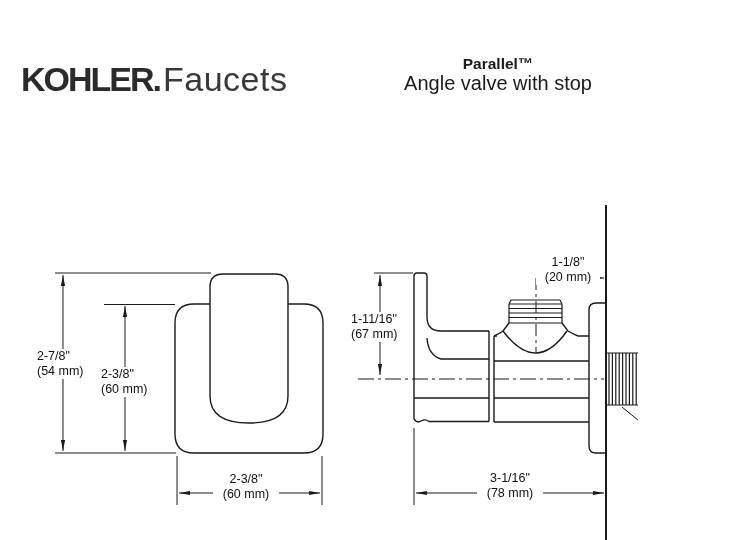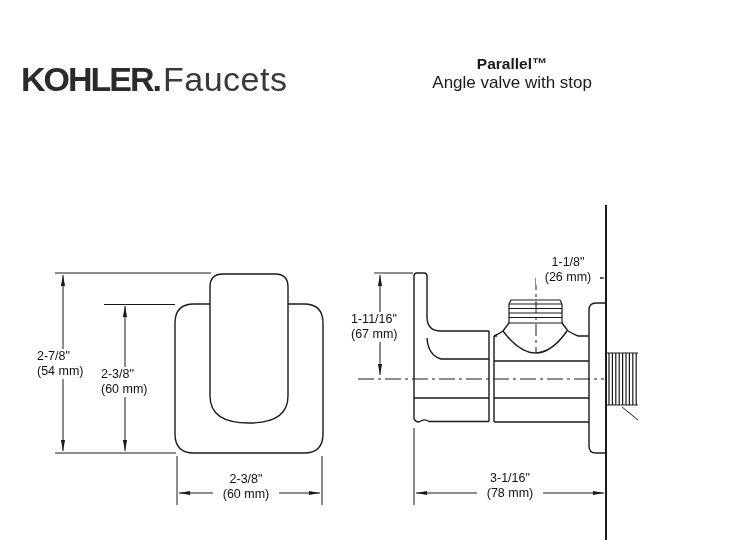--- a/index.html
+++ b/index.html
@@ -4,21 +4,21 @@
 <style>
   html,body{margin:0;padding:0;background:#fff;}
   #page{position:relative;width:638px;height:540px;background:#ffffff;overflow:hidden;
         font-family:"Liberation Sans",sans-serif;color:#1a1a1a;}
   
   #logo{position:absolute;left:21px;top:60px;white-space:nowrap;z-index:3;}
   #logo .brand{font-size:34px;font-weight:800;letter-spacing:-2px;color:#2d2a2c;}
   #logo .suffix{font-size:34px;font-weight:400;letter-spacing:0.5px;color:#3a383a;margin-left:3px;}
   #titleblock{position:absolute;top:55px;right:46px;text-align:center;z-index:3;line-height:18.5px;}
   #titleblock .bold{font-weight:bold;font-size:15.5px;}
-  #titleblock .reg{font-weight:normal;font-size:17px;}
+  #titleblock .reg{font-weight:normal;font-size:20px;}
   
   svg#art{position:absolute;left:0;top:0;z-index:1;}
   
   .dim{position:absolute;z-index:2;background:#fff;font-size:12.5px;line-height:15px;
        color:#111;padding:0 1px;white-space:nowrap;}
   .dim.center{text-align:center;}
   #dim-73 {left:36px;top:349px;}
   #dim-60h{left:100px;top:367px;}
   #dim-60w{left:213px;top:472px;width:64px;}
   #dim-43 {left:350px;top:312px;}
@@ -126,21 +126,21 @@
   <div class="dim center" id="dim-60w">
     <div>2-3/8"</div>
     <div>(60 mm)</div>
   </div>
   <div class="dim" id="dim-43">
     <div>1-11/16"</div>
     <div>(67 mm)</div>
   </div>
   <div class="dim center" id="dim-29">
     <div>1-1/8"</div>
-    <div>(26 mm)</div>
+    <div>(20 mm)</div>
   </div>
   <div class="dim center" id="dim-78">
     <div>3-1/16"</div>
     <div>(78 mm)</div>
   </div>
   <div class="dim" id="g12">G1/2</div>
 
 </div>
 
 </body></html>

